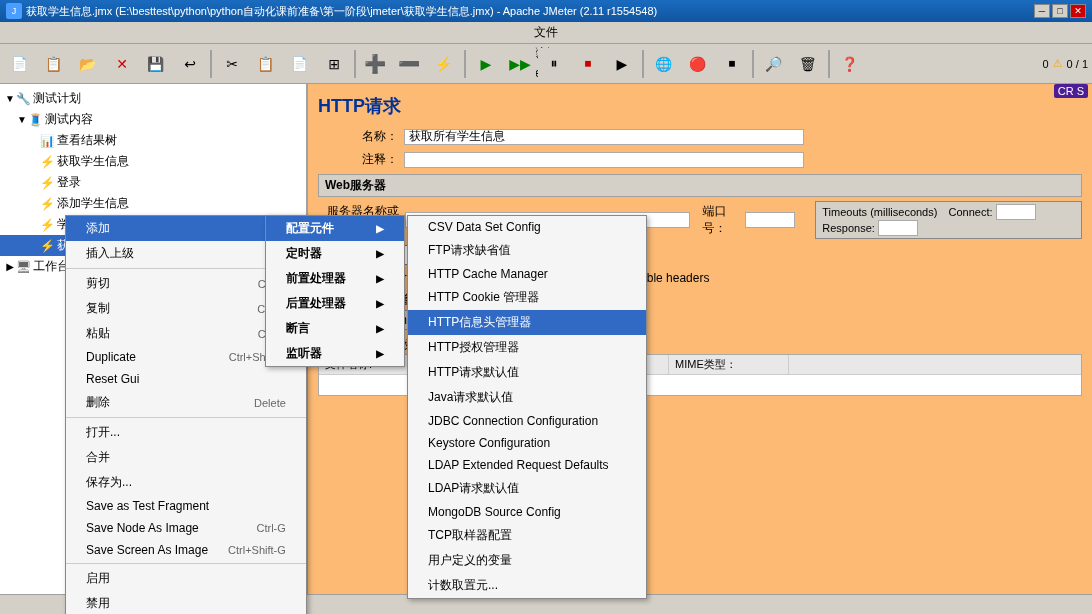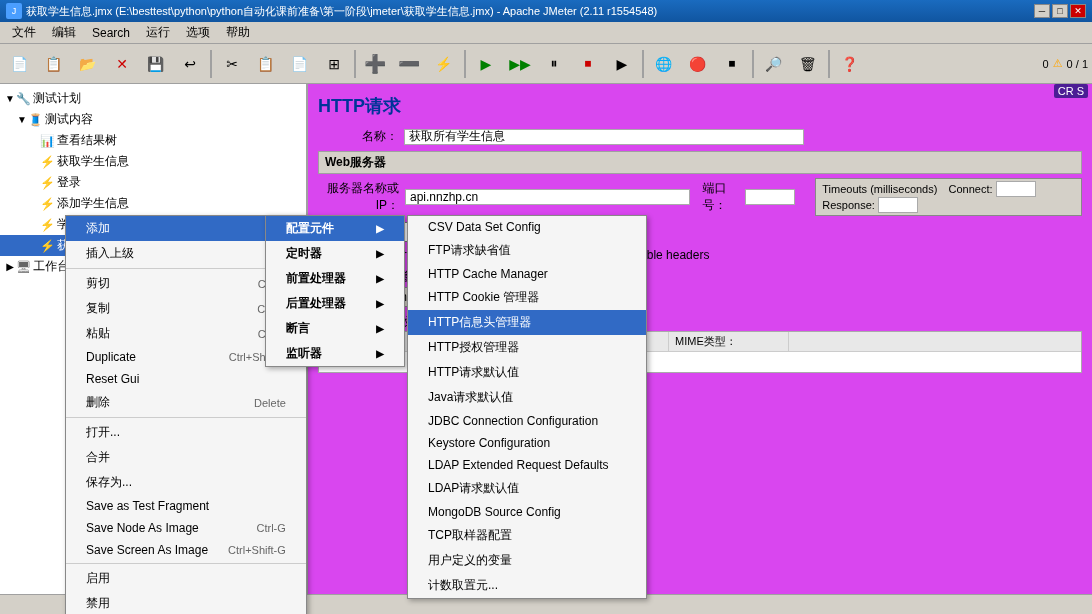--- a/index.html
+++ b/index.html
@@ -45,20 +45,21 @@
     #title-bar .win-btn.close { background: #c00; color: white; }
 
     
     #menu-bar {
       background: #d4d0c8;
       height: 22px;
       display: flex;
       align-items: center;
       padding: 0 4px;
       border-bottom: 1px solid #a0a0a0;
+      flex-direction: column;
     }
     .menu-item {
       padding: 2px 8px;
       cursor: pointer;
       font-size: 12px;
     }
 
     
     #toolbar {
       background: #d4d0c8;
@@ -101,21 +102,21 @@
       padding: 2px 4px;
       cursor: pointer;
       white-space: nowrap;
     }
     .tree-item.selected { background: #316ac5; color: white; }
     .tree-item .expand { width: 12px; text-align: center; font-size: 10px; flex-shrink: 0; }
 
     
     #right-panel {
       flex: 1;
-      background: #d946ef;
+      background: #fdba74;
       overflow: auto;
       padding: 10px;
       position: relative;
     }
     .panel-title {
       font-size: 18px;
       font-weight: bold;
       color: #003399;
       margin-bottom: 10px;
     }
@@ -329,20 +330,24 @@
     </div>
   </div>
 
   <div id="right-panel">
     <div class="panel-title">HTTP请求</div>
 
     <div class="form-row">
       <label class="form-label">名称：</label>
       <input class="form-input" style="width: 400px;" value="获取所有学生信息">
     </div>
+    <div class="form-row">
+      <label class="form-label">注释：</label>
+      <input class="form-input" style="width: 400px;">
+    </div>
 
     <div class="section-header">Web服务器</div>
     <div class="form-row">
       <label class="form-label" style="width:100px;">服务器名称或IP：</label>
       <input class="form-input" style="width: 350px;" value="api.nnzhp.cn">
       <label style="margin-left:12px;">端口号：</label>
       <input class="form-input" style="width: 50px; margin-left: 4px;">
       <div style="margin-left:20px; background:#d4d0c8; padding:2px 6px; border:1px solid #888; font-size:11px;">
         <span>Timeouts (milliseconds)</span>
         <span style="margin-left:8px;">Connect:</span>

